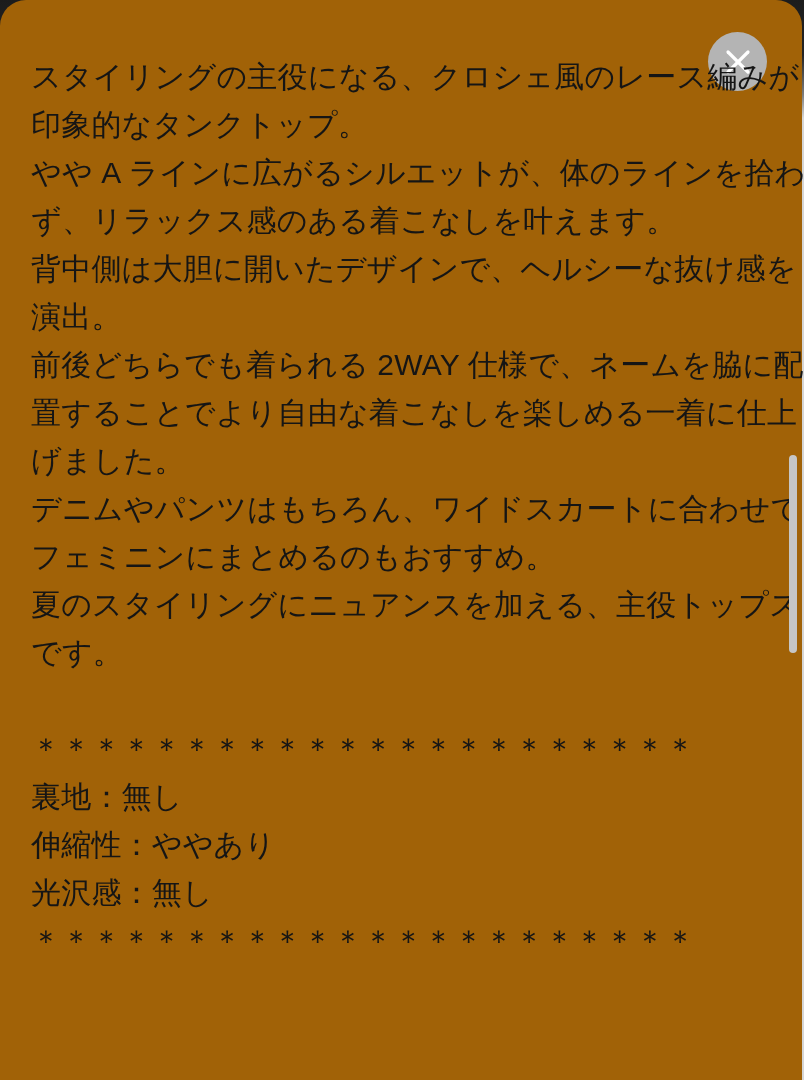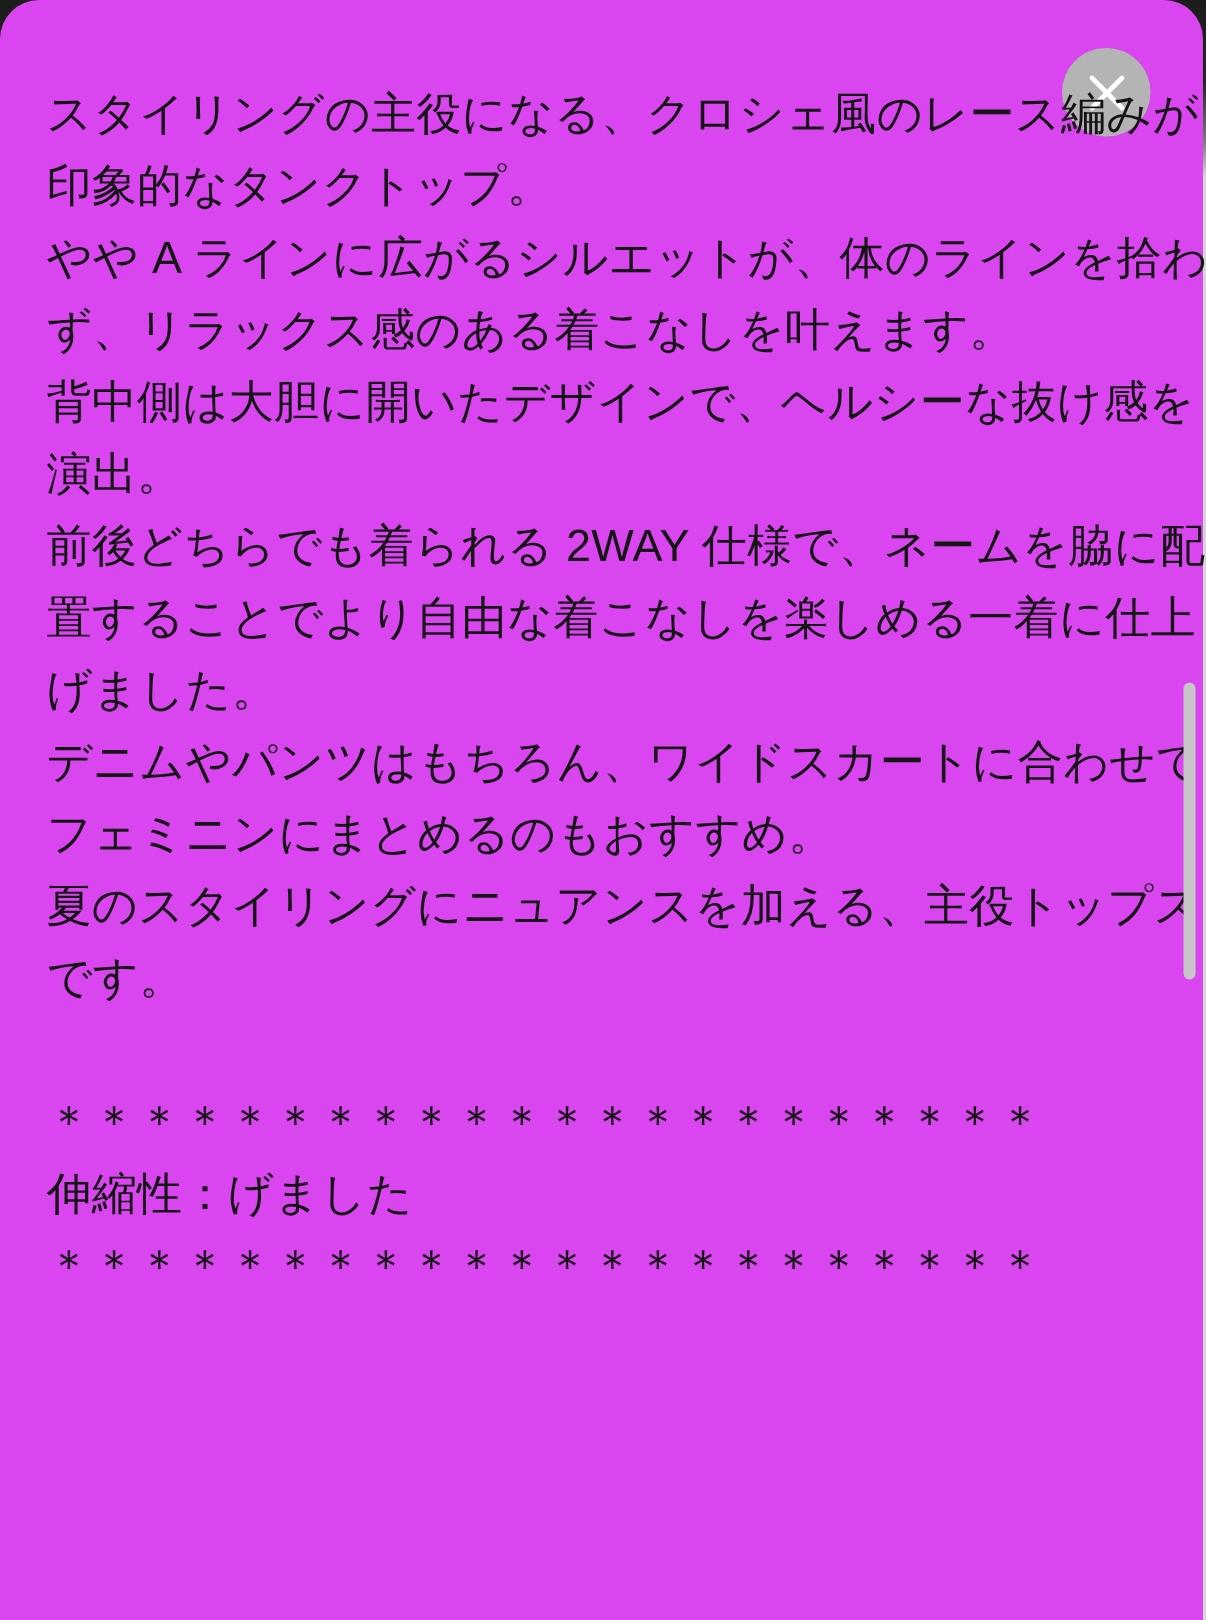--- a/index.html
+++ b/index.html
@@ -18,21 +18,21 @@
     inset: 0;
     background: linear-gradient(180deg,
       #1c1c1c 0px, #242424 55px, #7d7d7d 95px, #d6d6d6 118px, #d6d6d6 100%);
   }
   .sheet {
     position: absolute;
     top: 0;
     left: 0;
     width: 802px;
     height: 1080px;
-    background: #d946ef;
+    background: #a16207;
     border-radius: 26px 26px 0 0;
   }
   .close-btn {
     position: absolute;
     left: 708px;
     top: 32px;
     width: 59px;
     height: 59px;
     border-radius: 50%;
     background: #b4b4b4;
@@ -105,21 +105,23 @@
 デニムやパンツはもちろん、ワイドスカートに合わせて
 フェミニンにまとめるのもおすすめ。
 夏のスタイリングにニュアンスを加える、主役トップス
 です。</div>
 
     <div class="blank-line"></div>
 
     <div class="separator">＊＊＊＊＊＊＊＊＊＊＊＊＊＊＊＊＊＊＊＊＊＊</div>
 
     <div class="spec-list">
-        <div class="spec-row"><span>伸縮性</span><span>：</span><span>げました</span></div>
+        <div class="spec-row"><span>裏地</span><span>：</span><span>無し</span></div>
+        <div class="spec-row"><span>伸縮性</span><span>：</span><span>ややあり</span></div>
+        <div class="spec-row"><span>光沢感</span><span>：</span><span>無し</span></div>
       </div>
 
     <div class="separator">＊＊＊＊＊＊＊＊＊＊＊＊＊＊＊＊＊＊＊＊＊＊</div>
   </div>
 
   <div class="scrollbar-thumb"></div>
 
 </div>
 
 </body></html>

